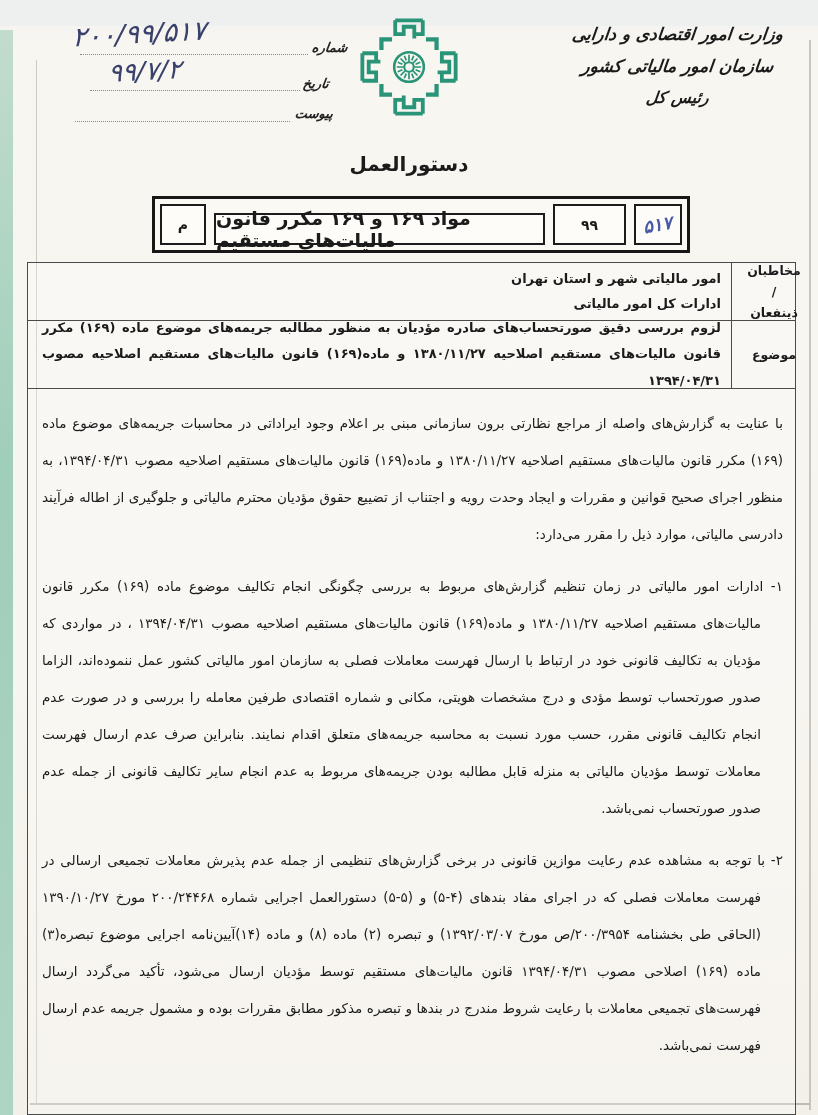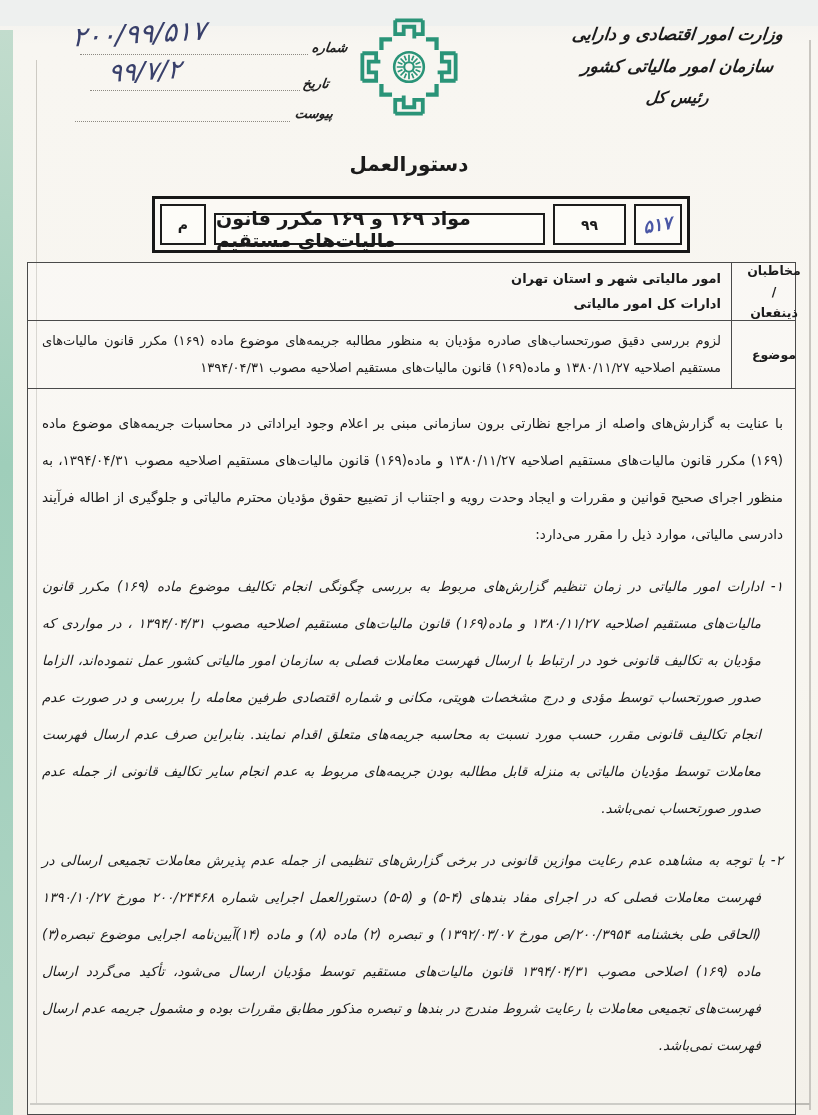--- a/index.html
+++ b/index.html
@@ -53,25 +53,25 @@
   .main-table{position:absolute;top:262px;left:27px;width:769px;height:853px;
     border:1.5px solid #4a4a4a;background:rgba(255,255,255,0.25);}
   .trow{display:flex;direction:rtl;border-bottom:1.5px solid #4a4a4a;}
   .tlabel{width:64px;border-left:1.5px solid #4a4a4a;display:flex;flex-direction:column;
     align-items:center;justify-content:center;font-weight:bold;font-size:12.5px;line-height:1.7;text-align:center;padding-left:21px;}
   .tcontent{flex:1;padding:6px 10px 6px 14px;}
   .row-recipients{height:58px;}
   .row-recipients .tcontent{font-weight:bold;font-size:13px;line-height:1.85;display:flex;
     flex-direction:column;justify-content:center;}
   .row-subject{height:68px;}
-  .row-subject .tcontent{font-weight:normal;font-size:13px;line-height:2.05;text-align:justify;
+  .row-subject .tcontent{font-weight:bold;font-size:13px;line-height:2.05;text-align:justify;
     display:flex;align-items:center;}
   .row-body{border-bottom:none;display:block;padding:16px 12px 0 14px;}
   .row-body p{font-size:13.5px;line-height:37px;text-align:justify;margin-bottom:15px;}
-  .row-body p.item{padding-right:22px;text-indent:-22px;font-style:italic;}
+  .row-body p.item{padding-right:22px;text-indent:-22px;}
 </style>
 </head>
 <body>
 
 <div class="page">
   <div class="scan-top-band"></div>
   <div class="scan-left-strip"></div>
   <div class="paper-edge-left"></div>
   <div class="paper-edge-right"></div>
   <div class="paper-edge-bottom"></div>

